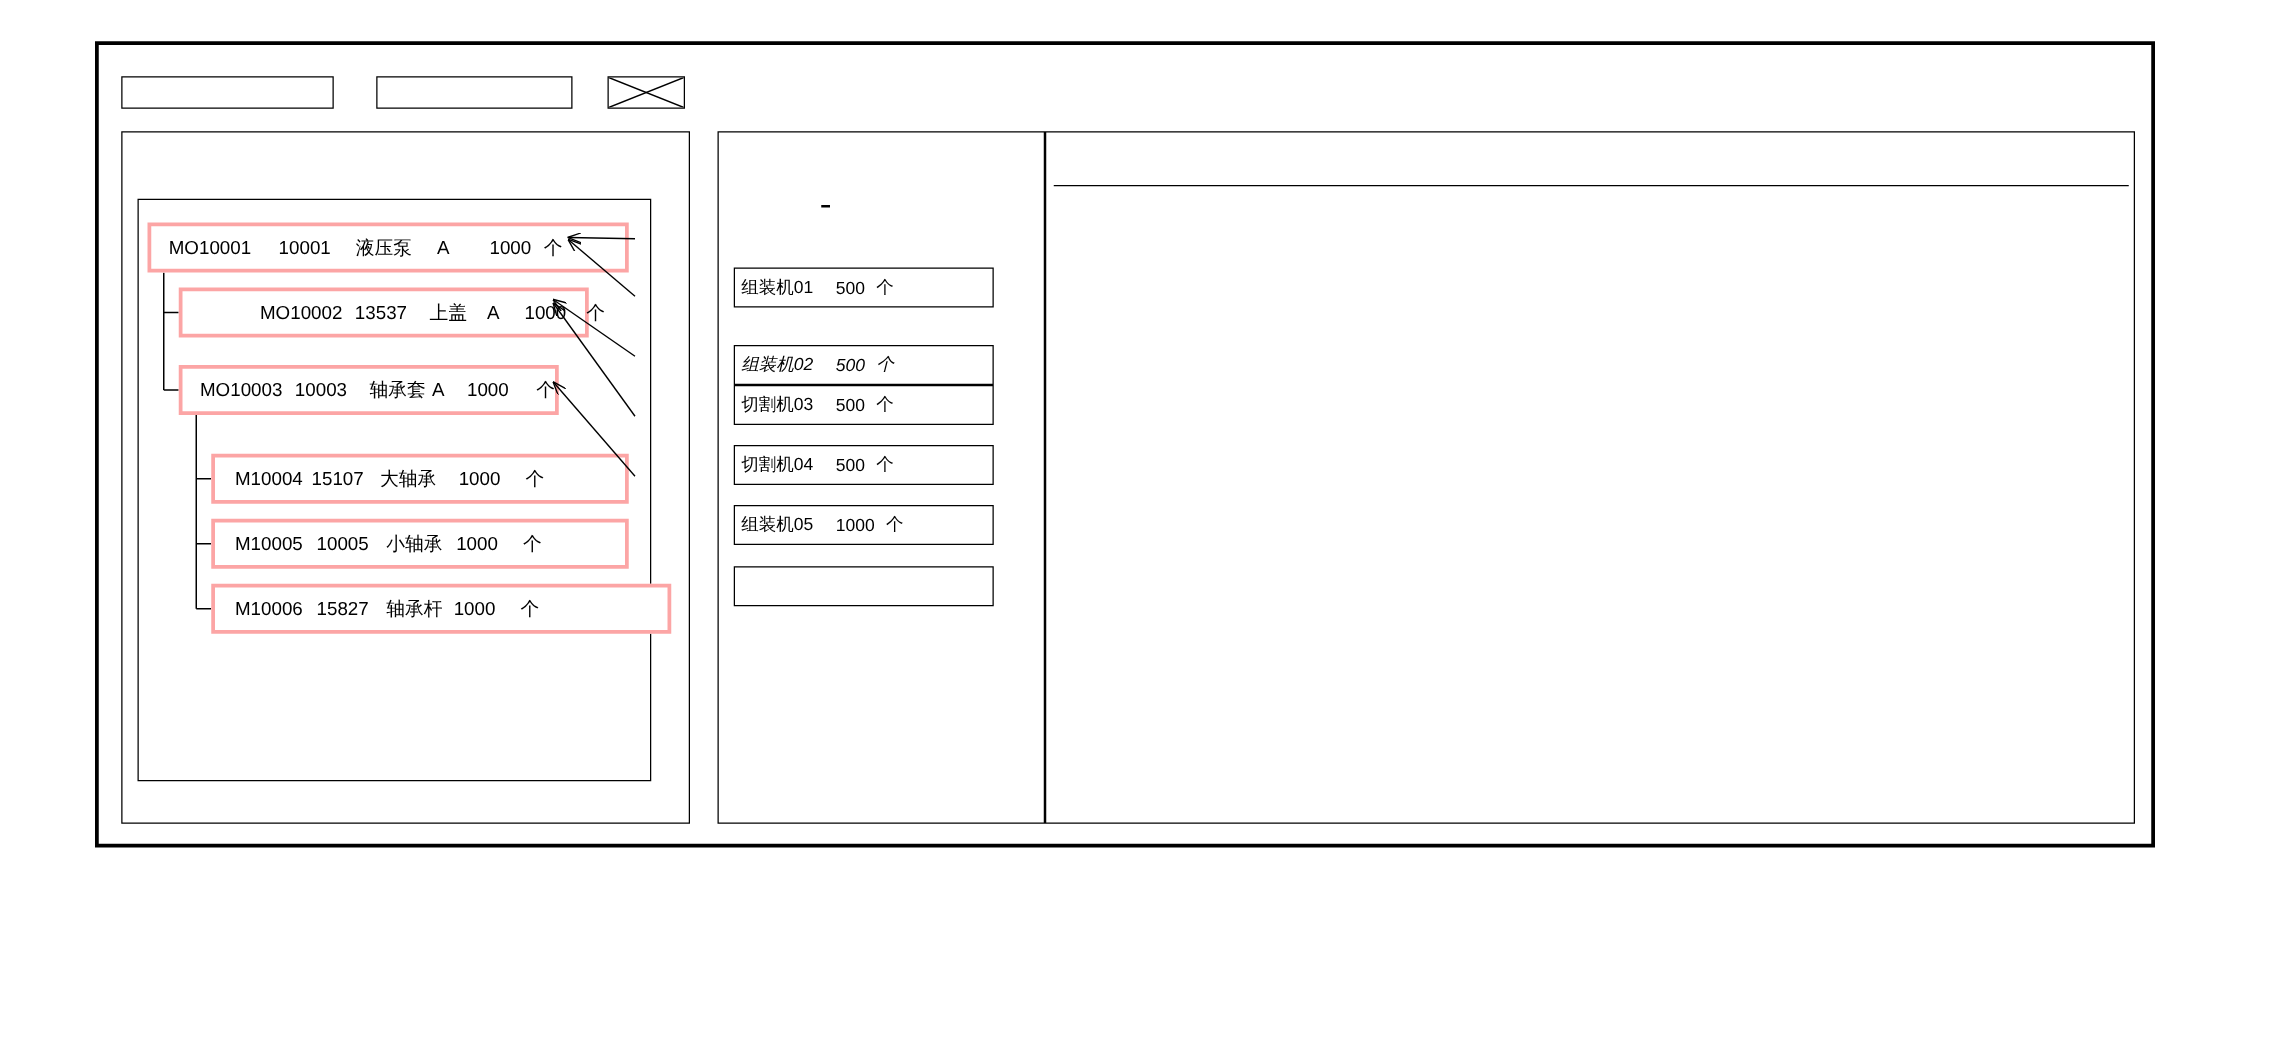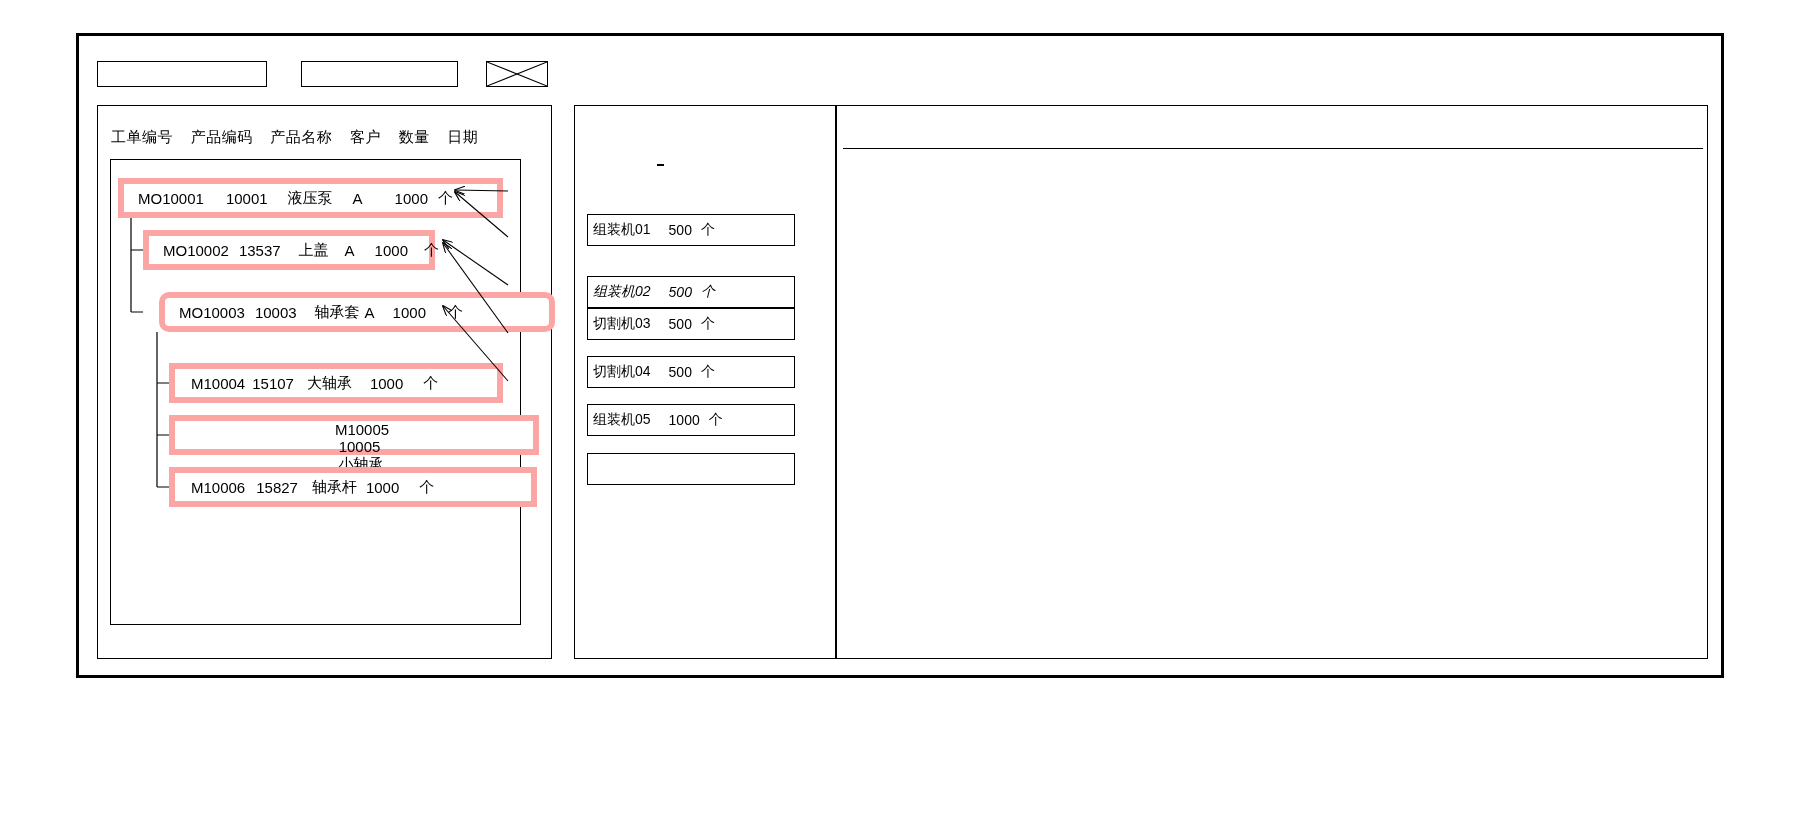--- a/index.html
+++ b/index.html
@@ -91,39 +91,39 @@
     left: 12px;
     top: 53px;
     width: 411px;
     height: 466px;
     border: 1px solid #000000;
     box-sizing: border-box;
   }
 
   .wo-row {
     position: absolute;
-    border: 6px solid #fca5a5;
+    border: 3px solid #fca5a5;
     box-sizing: border-box;
     background: #ffffff;
     display: flex;
     align-items: center;
     font-size: 15px;
     white-space: nowrap;
     height: 40px;
   }
   .wo-row .cell { display: inline-block; }
 
   
   #wo-row-0 { left: 7px;  top: 18px;  width: 385px; }
   
-  #wo-row-1 { left: 32px; top: 70px;  width: 292px; }
-  #wo-row-2 { left: 48px; top: 132px; width: 396px; border-radius: 10px; }
+  #wo-row-1 { left: 32px; top: 70px;  width: 328px; padding-left: 48px; }
+  #wo-row-2 { left: 32px; top: 132px; width: 304px; }
   
   #wo-row-3 { left: 58px; top: 203px; width: 334px; }
-  #wo-row-4 { left: 58px; top: 255px; width: 370px; flex-direction: column; }
+  #wo-row-4 { left: 58px; top: 255px; width: 334px; }
   #wo-row-5 { left: 58px; top: 307px; width: 368px; }
 
   
   #wo-tree-lines {
     position: absolute;
     left: 0; top: 0;
     width: 411px; height: 466px;
     pointer-events: none;
   }
 
@@ -190,28 +190,20 @@
     <div class="toolbar-box" id="toolbar-close">
       <svg viewBox="0 0 62 26" preserveAspectRatio="none">
         <line x1="0" y1="0" x2="62" y2="26" stroke="#000" stroke-width="1.2"></line>
         <line x1="62" y1="0" x2="0" y2="26" stroke="#000" stroke-width="1.2"></line>
       </svg>
     </div>
   </div>
 
   <div class="panel" id="panel-work-orders">
 
-    <div id="wo-header">
-      <span>工单编号</span>
-      <span>产品编码</span>
-      <span>产品名称</span>
-      <span>客户</span>
-      <span>数量</span>
-      <span>日期</span>
-    </div>
 
     <div id="wo-tree-frame">
 
       <svg id="wo-tree-lines" viewBox="0 0 411 466">
 
         <path d="M 20 58 L 20 152 M 20 90 L 32 90 M 20 152 L 32 152" stroke="#000" stroke-width="1.2" fill="none"></path>
 
         <path d="M 46 172 L 46 327 M 46 223 L 58 223 M 46 275 L 58 275 M 46 327 L 58 327" stroke="#000" stroke-width="1.2" fill="none"></path>
       </svg>
 

